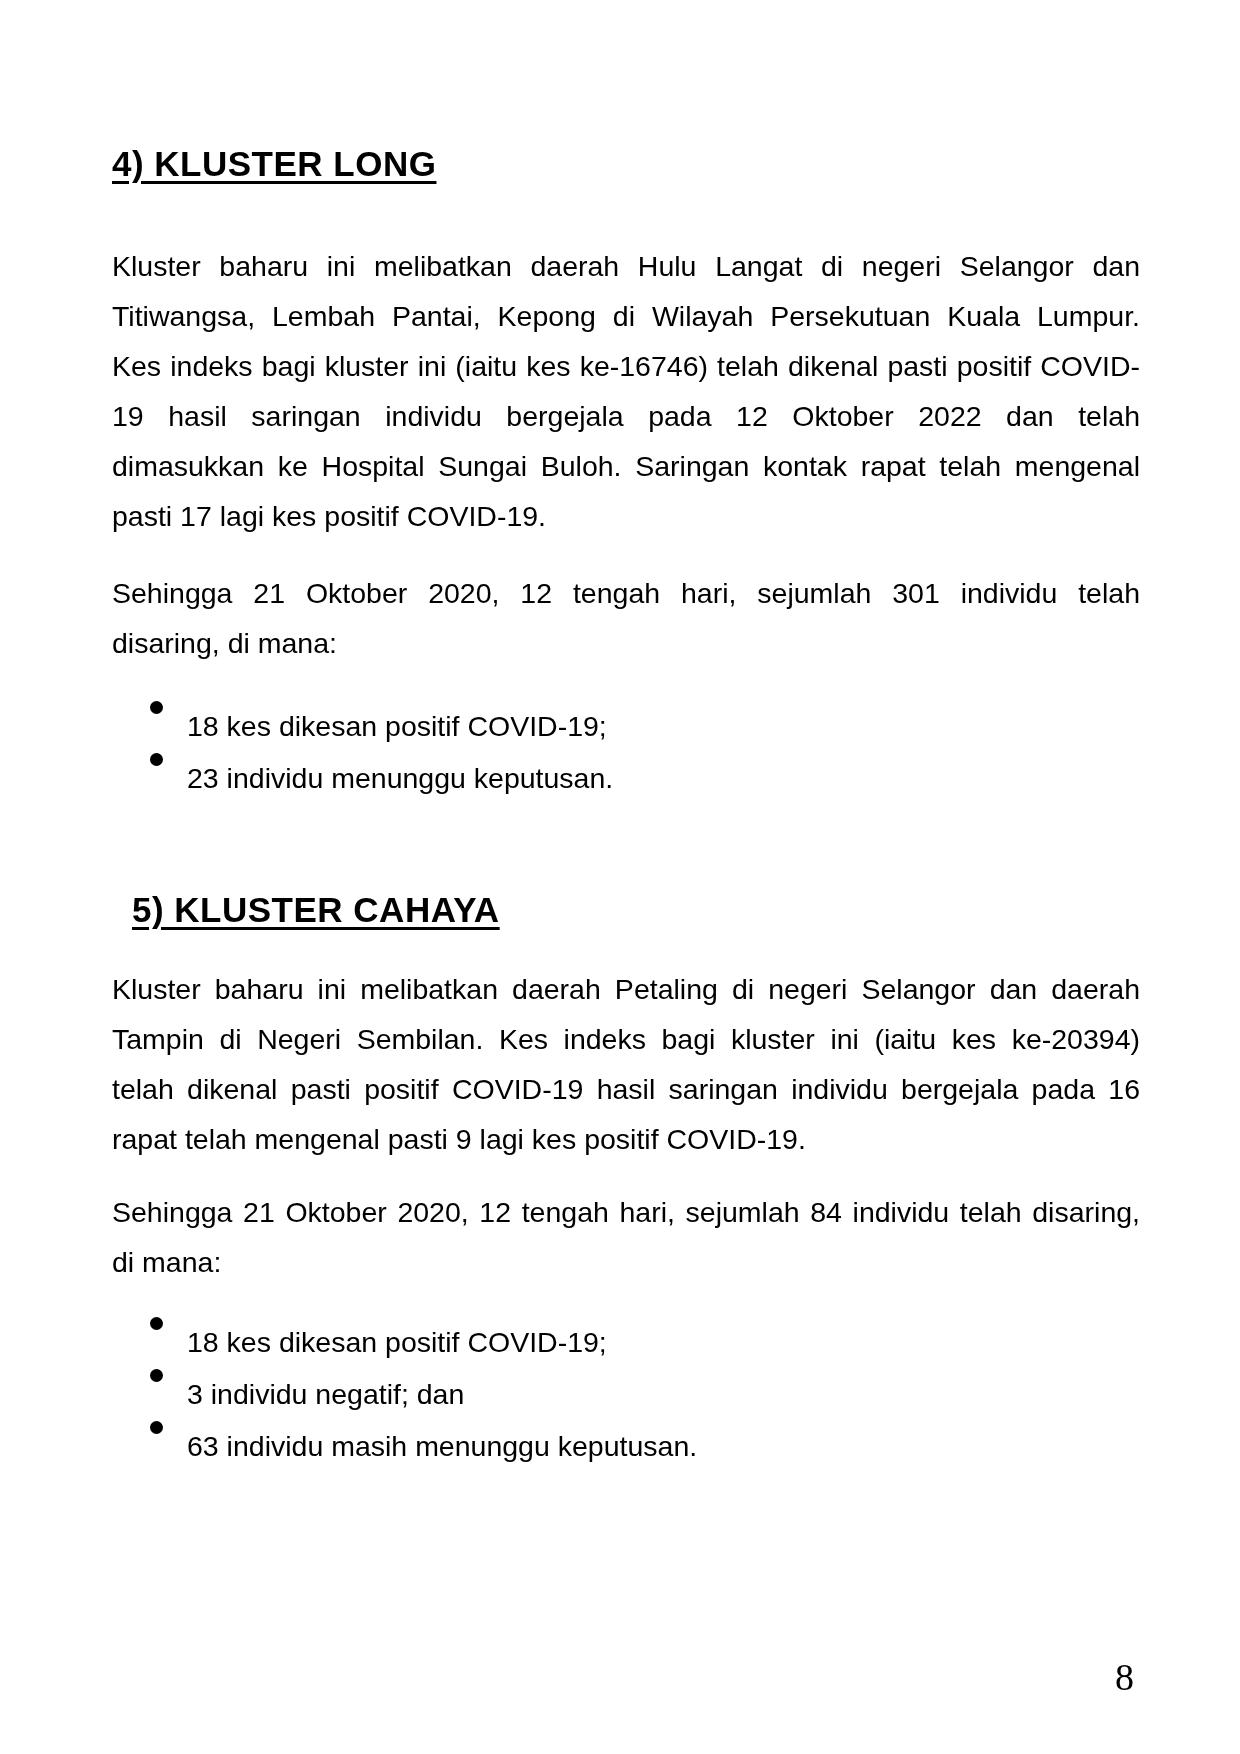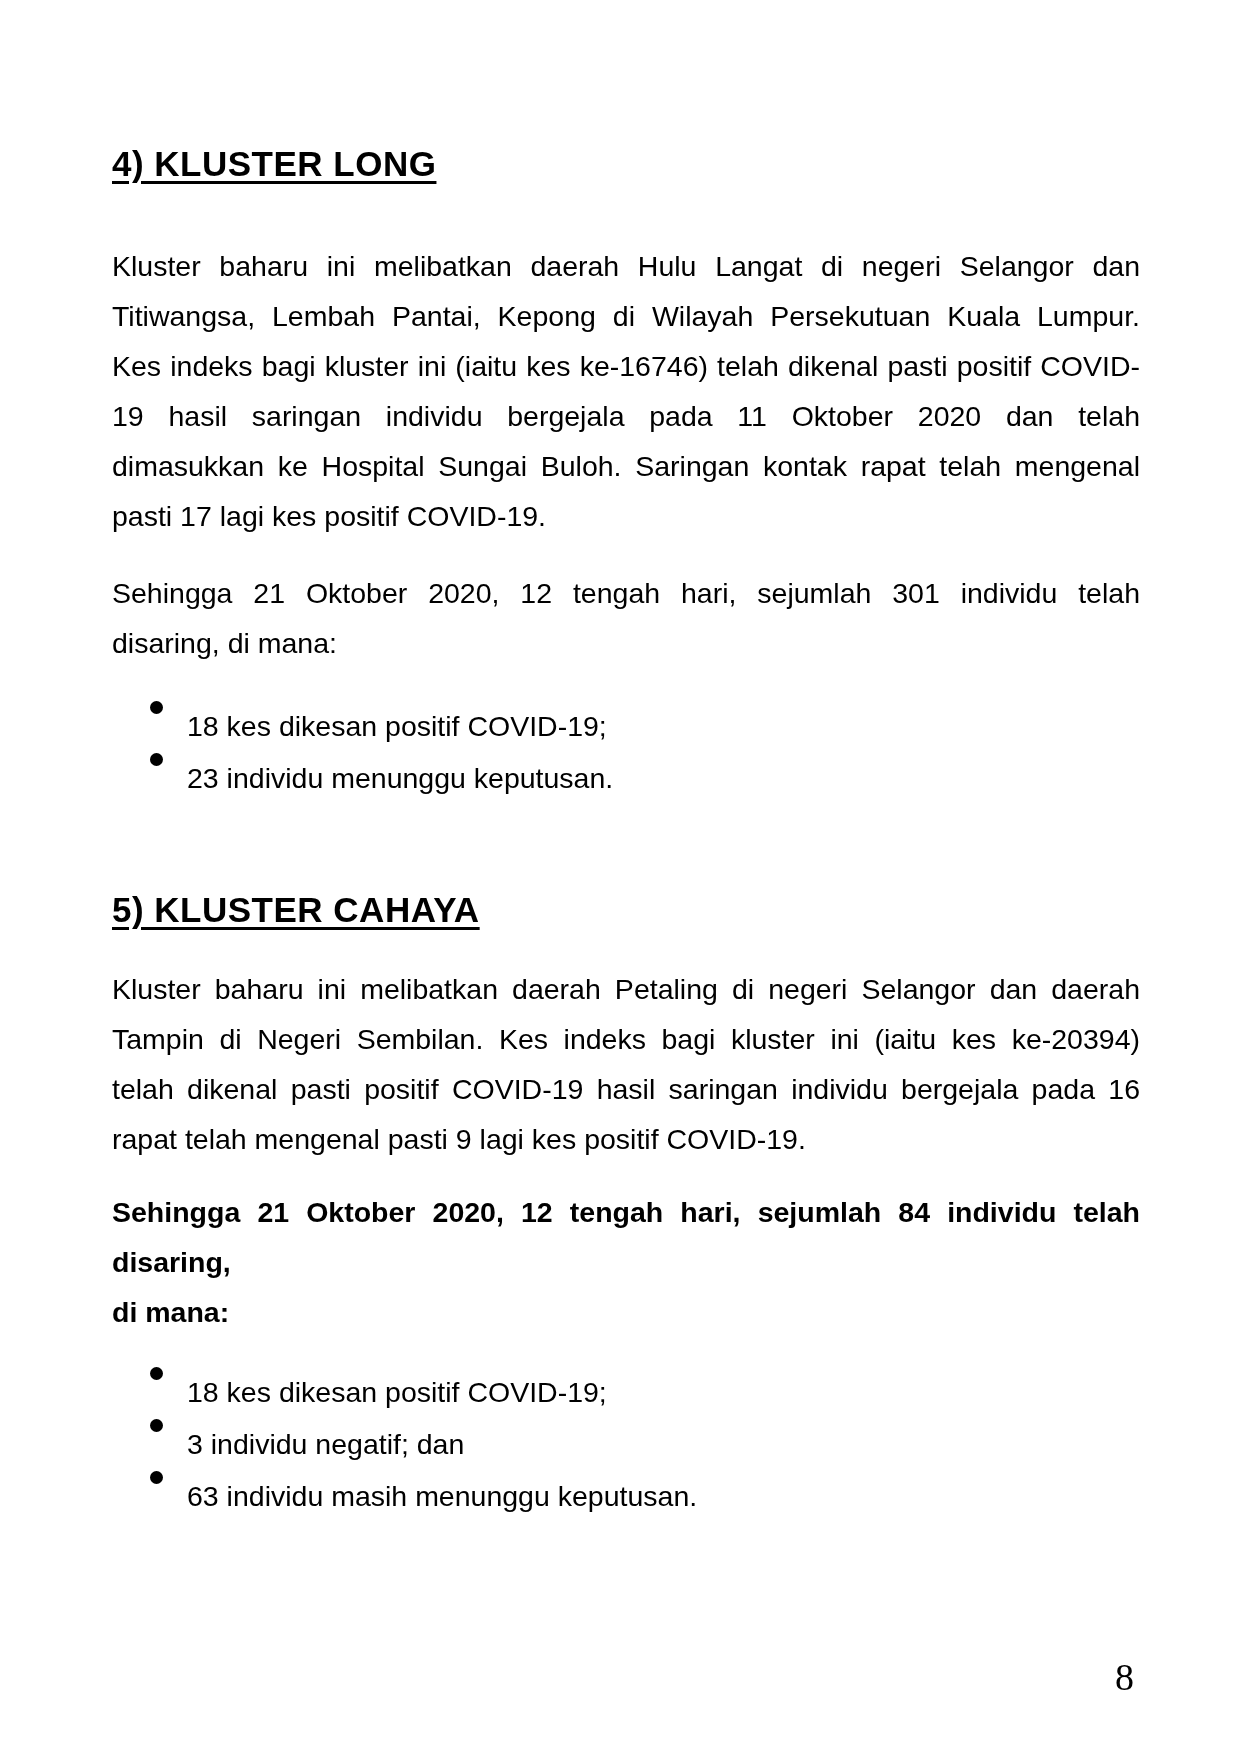--- a/index.html
+++ b/index.html
@@ -54,23 +54,23 @@
     margin-left: 38px;
     margin-right: 24px;
   }
   .bullet-text { flex: none; }
 
   
   .s1 .heading { margin-bottom: 52px; }
   .s1 .para-a  { margin-bottom: 27px; }
   .s1 .para-b  { margin-bottom: 33px; }
   .s2          { margin-top: 82px; }
-  .s2 .heading { margin-bottom: 29px; }
+  .s2 .heading { margin-bottom: 29px; margin-left: 20px; }
   .s2 .para-a  { margin-bottom: 23px; }
-  .s2 .para-b  { margin-bottom: 30px; font-weight: bold; }
+  .s2 .para-b  { margin-bottom: 30px; }
 
   .page-number {
     position: absolute;
     top: 1655px;
     right: 106px;
     font-family: "Liberation Serif", serif;
     font-size: 38px;
     line-height: normal;
     color: #000000;
   }
@@ -80,21 +80,21 @@
 
 <div class="page">
   <div class="content">
 
     <section class="s1">
       <h2 class="heading">4) KLUSTER LONG</h2>
       <div class="para para-a">
           <div class="jline">Kluster baharu ini melibatkan daerah Hulu Langat di negeri Selangor dan</div>
           <div class="jline">Titiwangsa, Lembah Pantai, Kepong di Wilayah Persekutuan Kuala Lumpur.</div>
           <div class="jline">Kes indeks bagi kluster ini (iaitu kes ke-16746) telah dikenal pasti positif COVID-</div>
-          <div class="jline">19 hasil saringan individu bergejala pada 11 Oktober 2020 dan telah</div>
+          <div class="jline">19 hasil saringan individu bergejala pada 12 Oktober 2022 dan telah</div>
           <div class="jline">dimasukkan ke Hospital Sungai Buloh. Saringan kontak rapat telah mengenal</div>
           <div class="jline last">pasti 17 lagi kes positif COVID-19.</div>
         </div>
       <div class="para para-b">
           <div class="jline">Sehingga 21 Oktober 2020, 12 tengah hari, sejumlah 301 individu telah</div>
           <div class="jline last">disaring, di mana:</div>
         </div>
       <div class="bullets">
           <div class="bullet-item">
             <span class="bullet-dot"></span>

